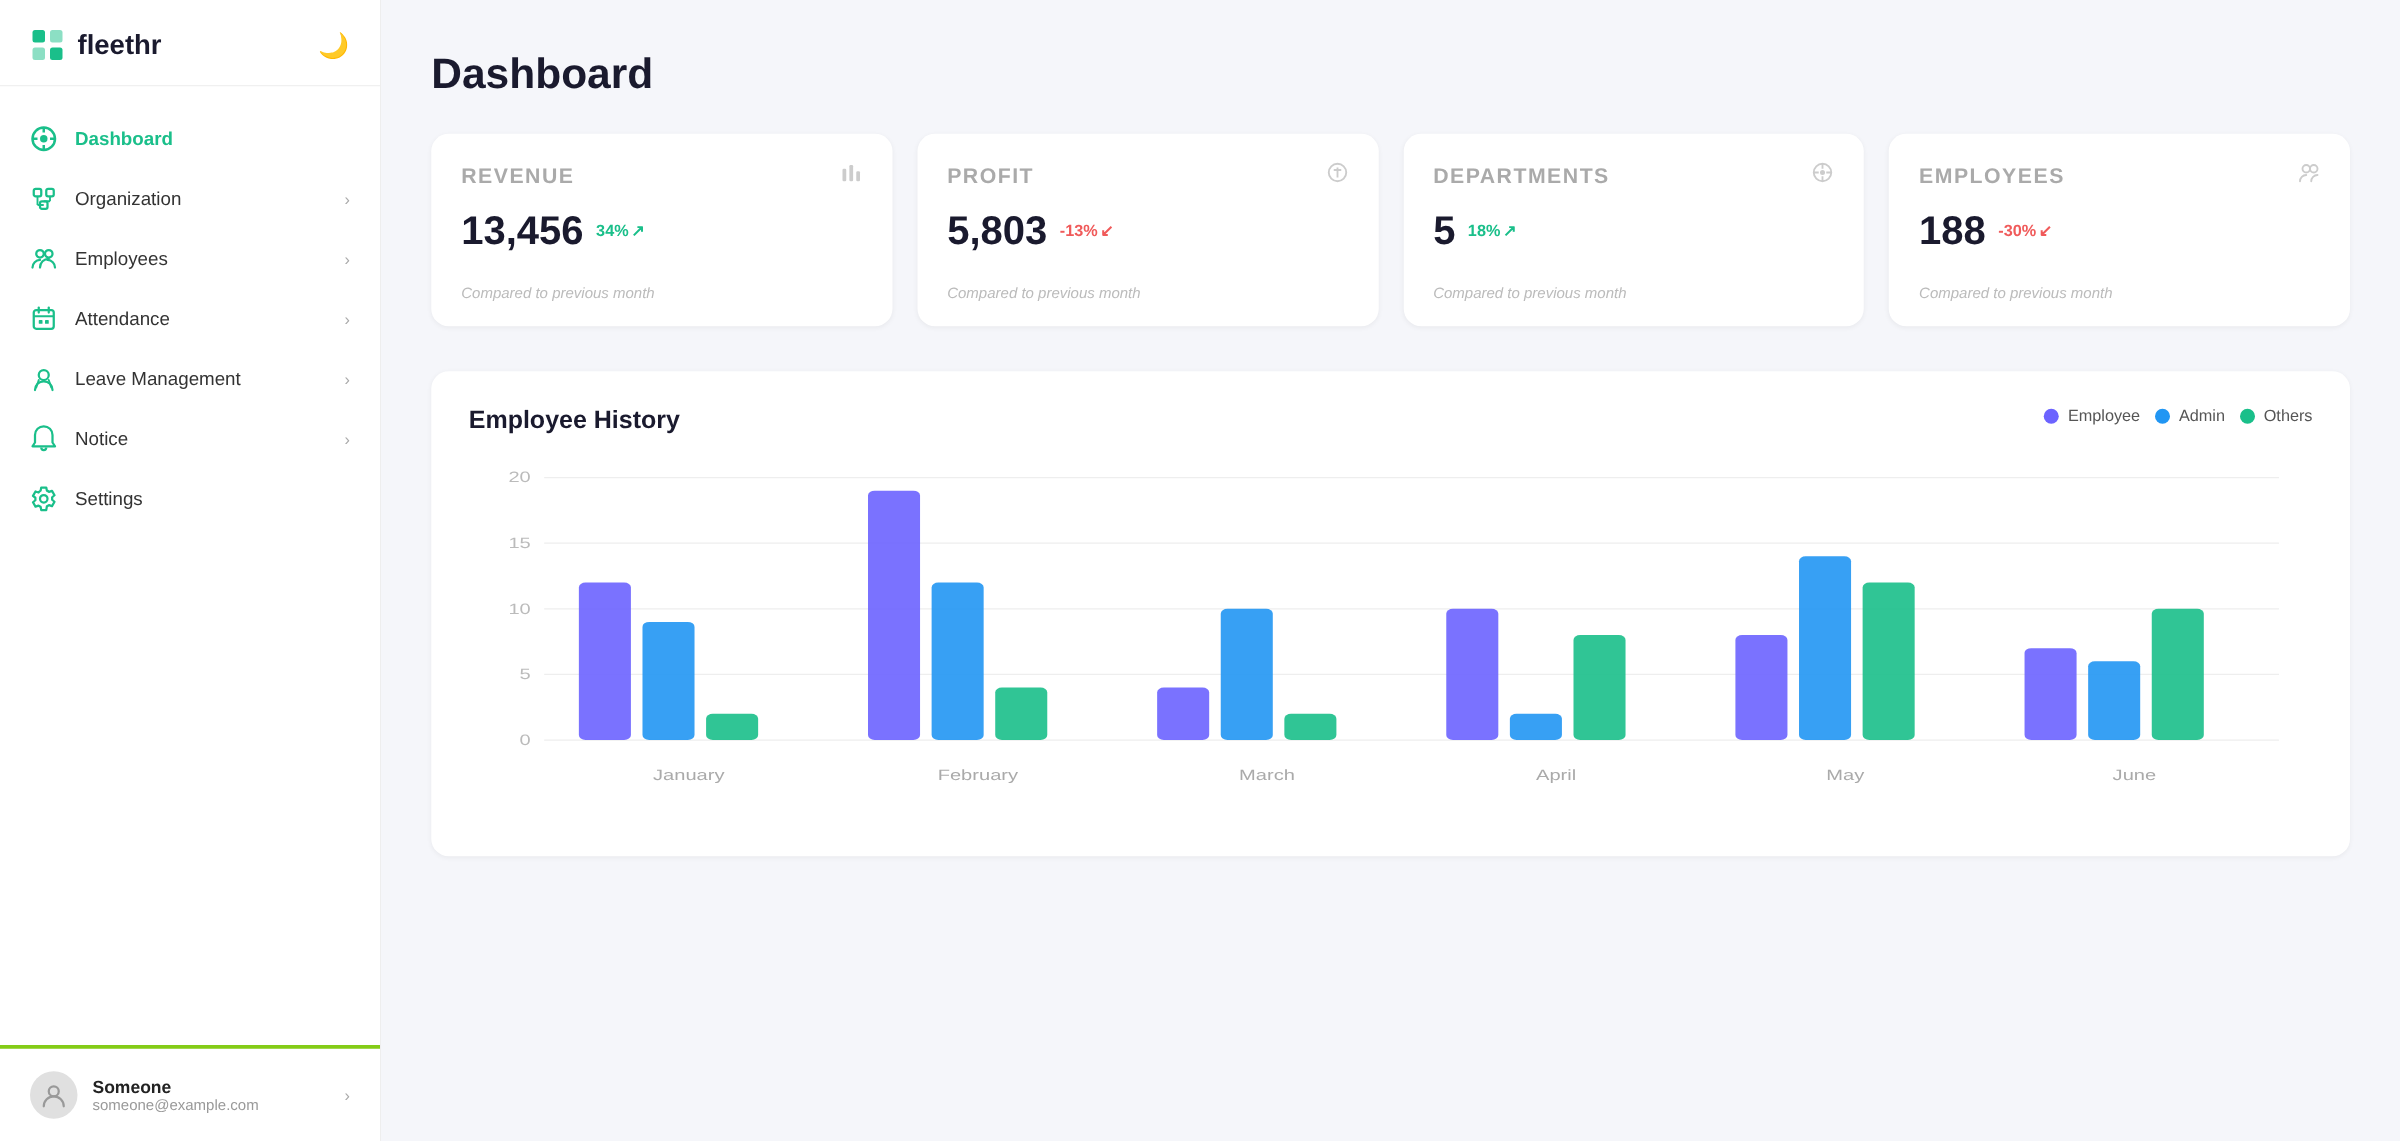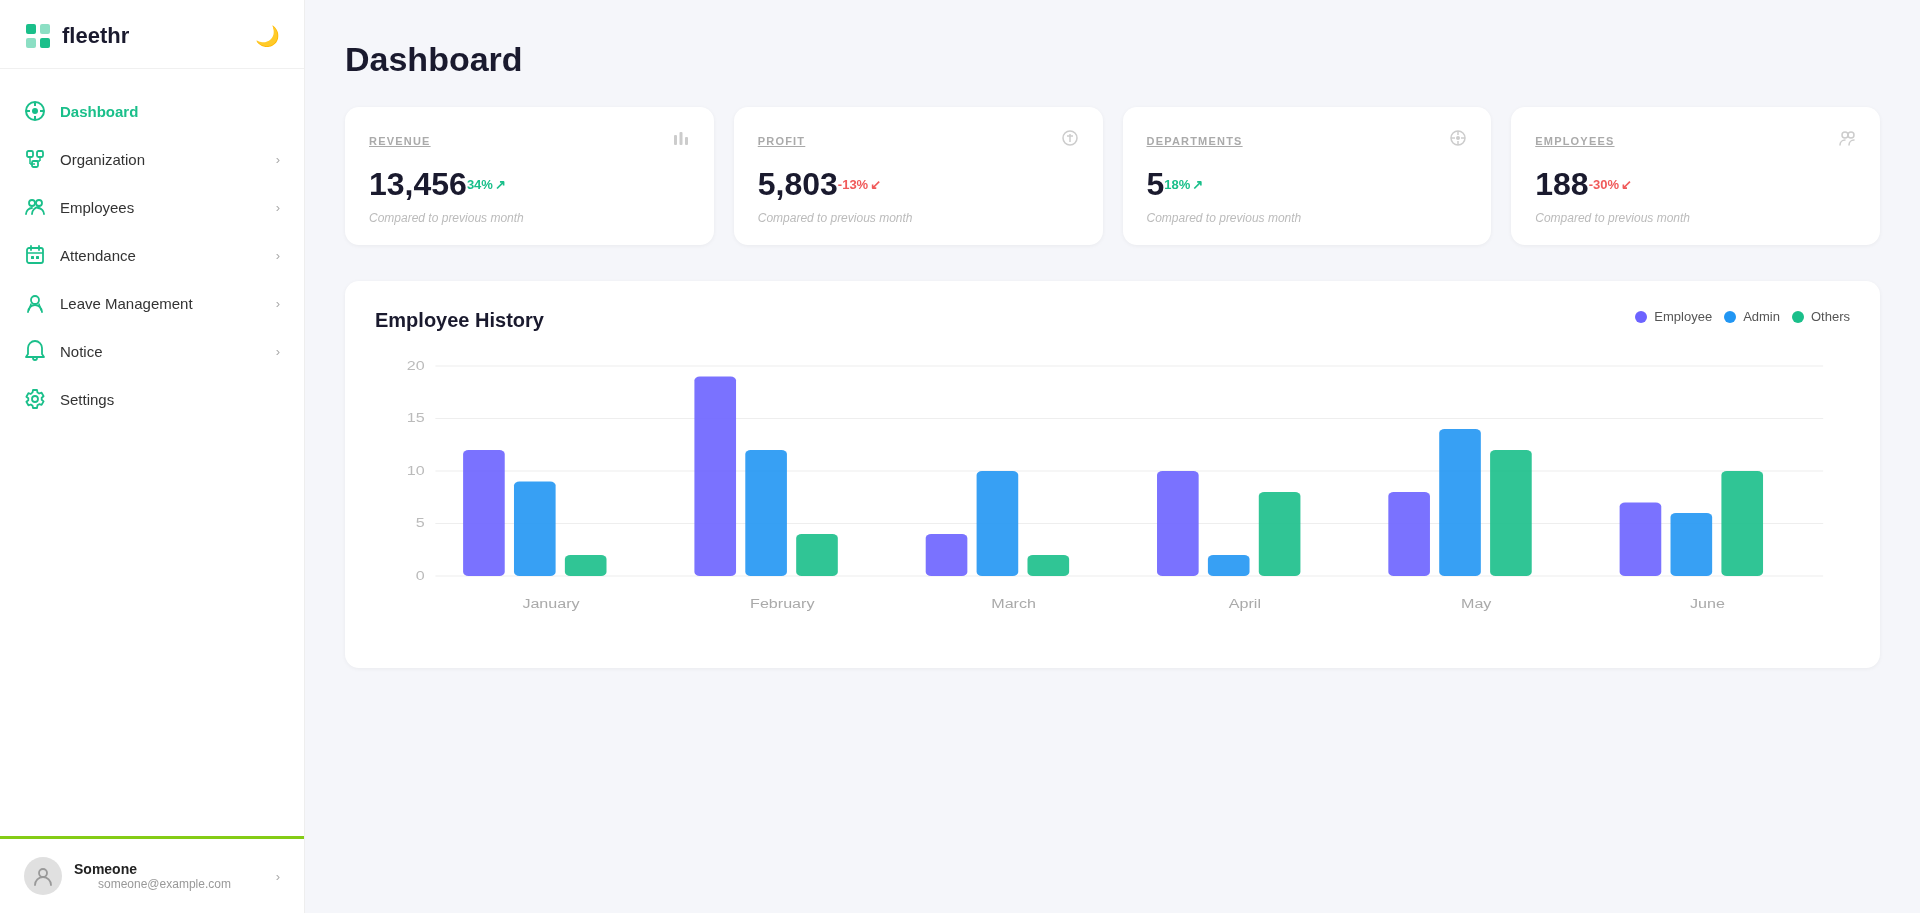--- a/index.html
+++ b/index.html
@@ -68,21 +68,21 @@
       border-radius: 50%;
       background: #e0e0e0;
       display: flex;
       align-items: center;
       justify-content: center;
       color: #888;
       font-size: 18px;
     }
     .user-info { flex: 1; }
     .user-name { font-size: 14px; font-weight: 600; color: #222; }
-    .user-email { font-size: 12px; color: #999; margin-left: 24px; }
+    .user-email { font-size: 12px; color: #999; }
     .user-chevron { color: #aaa; font-size: 13px; }
 
     
     .main-content {
       flex: 1;
       overflow-y: auto;
       padding: 40px 40px 30px 40px;
       background: #f5f6fa;
     }
     .page-title {
@@ -105,36 +105,35 @@
       padding: 22px 24px 20px 24px;
       box-shadow: 0 1px 4px rgba(0,0,0,0.05);
     }
     .stat-card-header {
       display: flex;
       align-items: center;
       justify-content: space-between;
       margin-bottom: 14px;
     }
     .stat-label {
-      font-size: 11px;
+      font-size: 17px;
       font-weight: 700;
       letter-spacing: 1.2px;
       color: #aaa;
       text-transform: uppercase;
-      text-decoration: underline;
     }
     .stat-card-icon { color: #ccc; font-size: 18px; }
     .stat-value {
       font-size: 32px;
       font-weight: 700;
       color: #1a1a2e;
       display: flex;
       align-items: center;
-      gap: 0;
-      margin-bottom: 8px;
+      gap: 10px;
+      margin-bottom: 24px;
     }
     .stat-change {
       font-size: 13px;
       font-weight: 600;
       display: flex;
       align-items: center;
       gap: 2px;
     }
     .stat-change.positive { color: #1abf8a; }
     .stat-change.negative { color: #f05a5a; }

